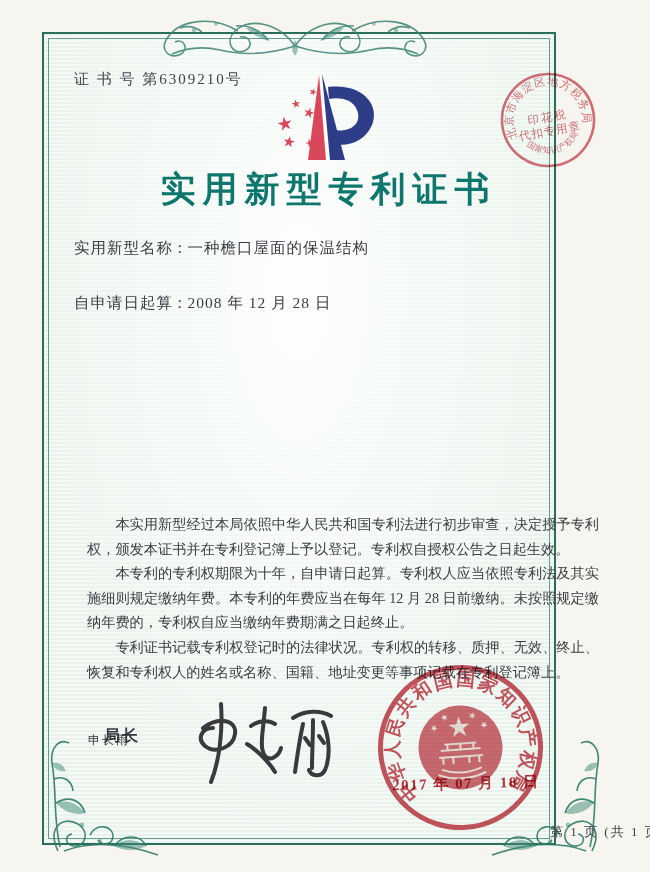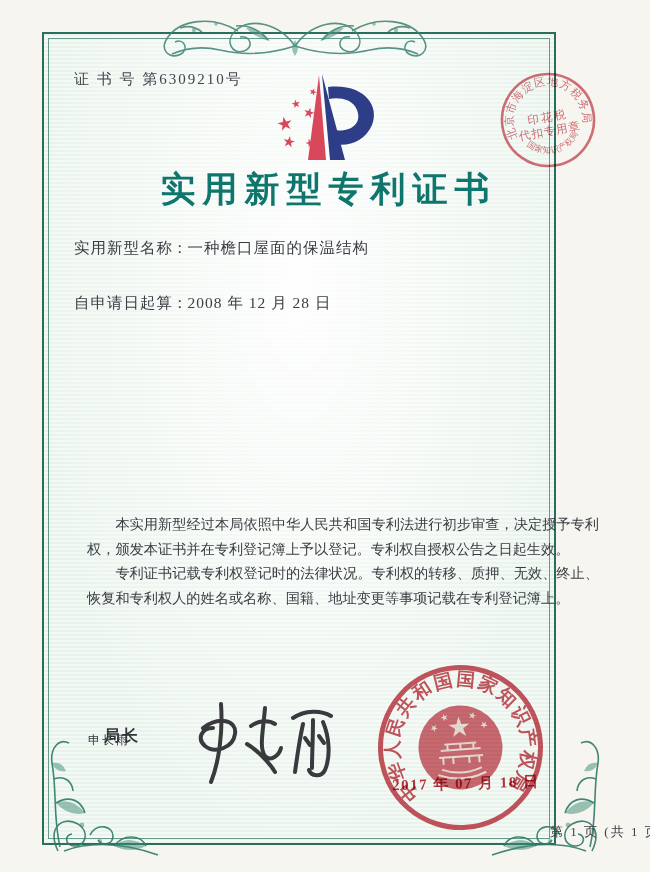--- a/index.html
+++ b/index.html
@@ -200,20 +200,21 @@
     <div class="field-row first">
       <span class="field-label">实用新型名称</span><span class="field-colon">：</span><span class="field-value">一种檐口屋面的保温结构</span>
     </div>
     <div class="field-row">
       <span class="field-label">自申请日起算</span><span class="field-colon">：</span><span class="field-value">2008 年 12 月 28 日</span>
     </div>
   </div>
 
   <div class="paragraphs">
     <p>本实用新型经过本局依照中华人民共和国专利法进行初步审查，决定授予专利权，颁发本证书并在专利登记簿上予以登记。专利权自授权公告之日起生效。</p>
+    <p>本专利的专利权期限为十年，自申请日起算。专利权人应当依照专利法及其实施细则规定缴纳年费。本专利的年费应当在每年 12 月 28 日前缴纳。未按照规定缴纳年费的，专利权自应当缴纳年费期满之日起终止。</p>
     <p>专利证书记载专利权登记时的法律状况。专利权的转移、质押、无效、终止、恢复和专利权人的姓名或名称、国籍、地址变更等事项记载在专利登记簿上。</p>
   </div>
 
   <div class="sig-title">局长</div>
   <div class="sig-name">申长雨</div>
   <svg class="sig-script" width="150" height="92" viewBox="0 0 150 92">
     <g stroke="#26262b" stroke-width="4" fill="none" stroke-linecap="round" stroke-linejoin="round" opacity="0.9">
       <path d="M18,30 C34,18 52,22 50,36 C48,50 30,56 20,48 C12,41 16,30 28,30"></path>
       <path d="M36,6 C38,34 34,64 26,84"></path>
       <path d="M66,28 C74,22 84,22 90,26"></path>

